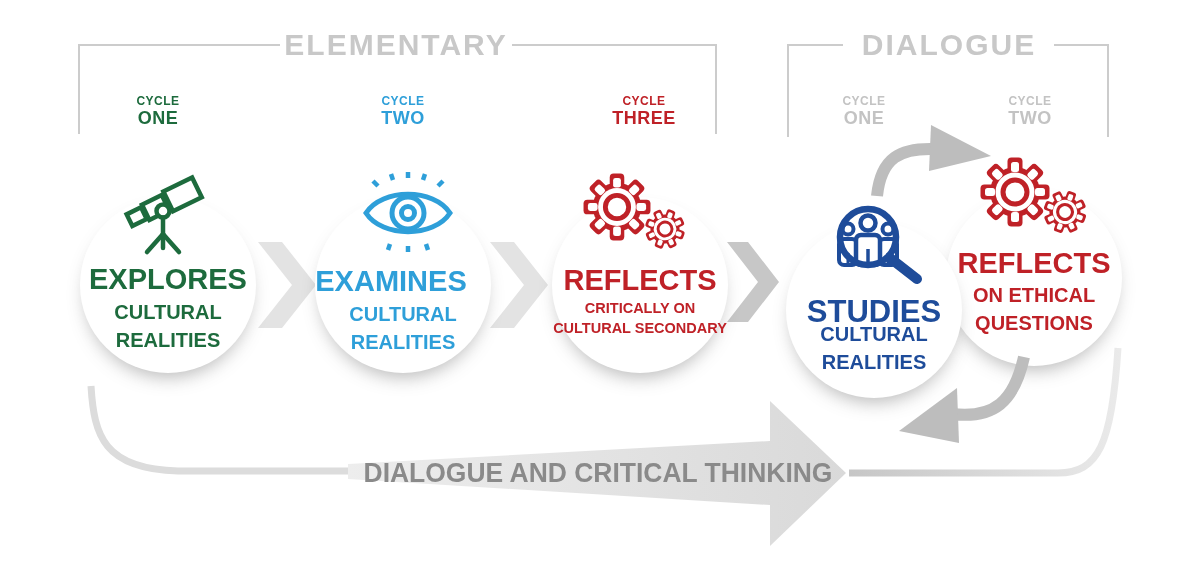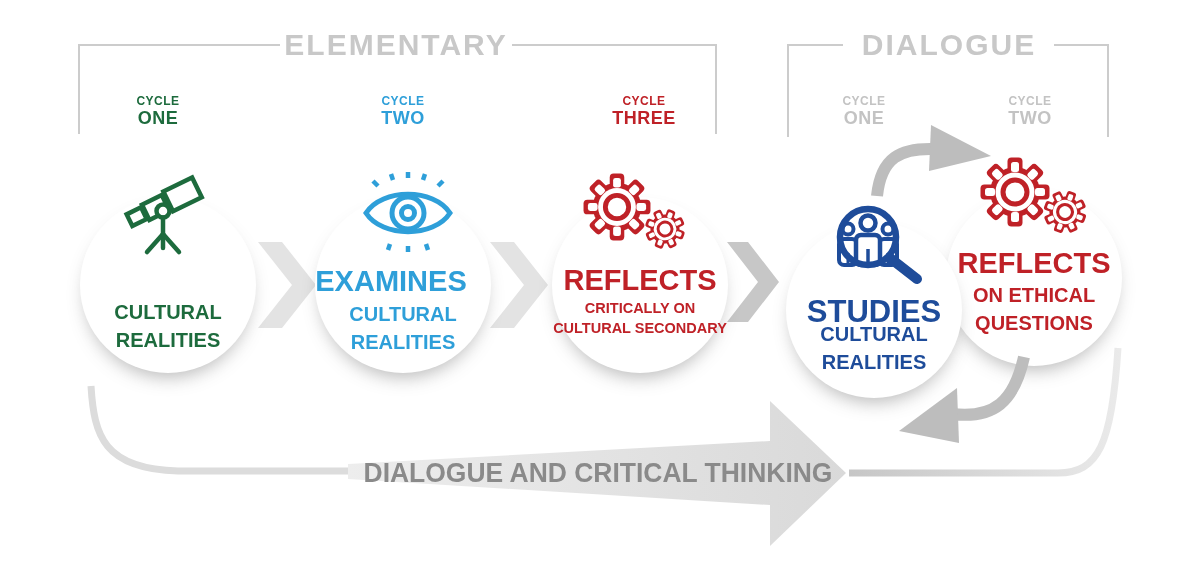--- a/index.html
+++ b/index.html
@@ -137,20 +137,21 @@
       <rect x="-21" y="-9.5" width="22" height="17"></rect>
       <rect x="-39" y="-7.5" width="16" height="13"></rect>
     </g>
     <circle cx="40" cy="53" r="6.5" fill="#fff" stroke="currentColor" stroke-width="4.5"></circle>
     <g stroke="currentColor" stroke-width="4.5" stroke-linecap="round">
       <line x1="40" y1="59.5" x2="40" y2="90"></line>
       <line x1="40" y1="76" x2="24" y2="94"></line>
       <line x1="40" y1="76" x2="56" y2="94"></line>
     </g>
   </svg>
+  <div class="stage-title green" style="left:80px;top:265px;width:176px;">EXPLORES</div>
   <div class="stage-sub green" style="left:80px;top:298px;width:176px;">
     <span>CULTURAL</span>
     <span>REALITIES</span>
   </div>
 
   <svg class="icon" style="left:360px;top:170px;color:var(--blue);" width="95" height="84" viewBox="0 0 95 84">
     <path d="M 6,43 C 22,18 74,18 90,43 C 74,68 22,68 6,43 Z" fill="none" stroke="currentColor" stroke-width="5"></path>
     <circle cx="48" cy="43" r="16" fill="none" stroke="currentColor" stroke-width="5"></circle>
     <circle cx="48" cy="43" r="6.5" fill="none" stroke="currentColor" stroke-width="5"></circle>
     <g stroke="currentColor" stroke-width="4.5">

